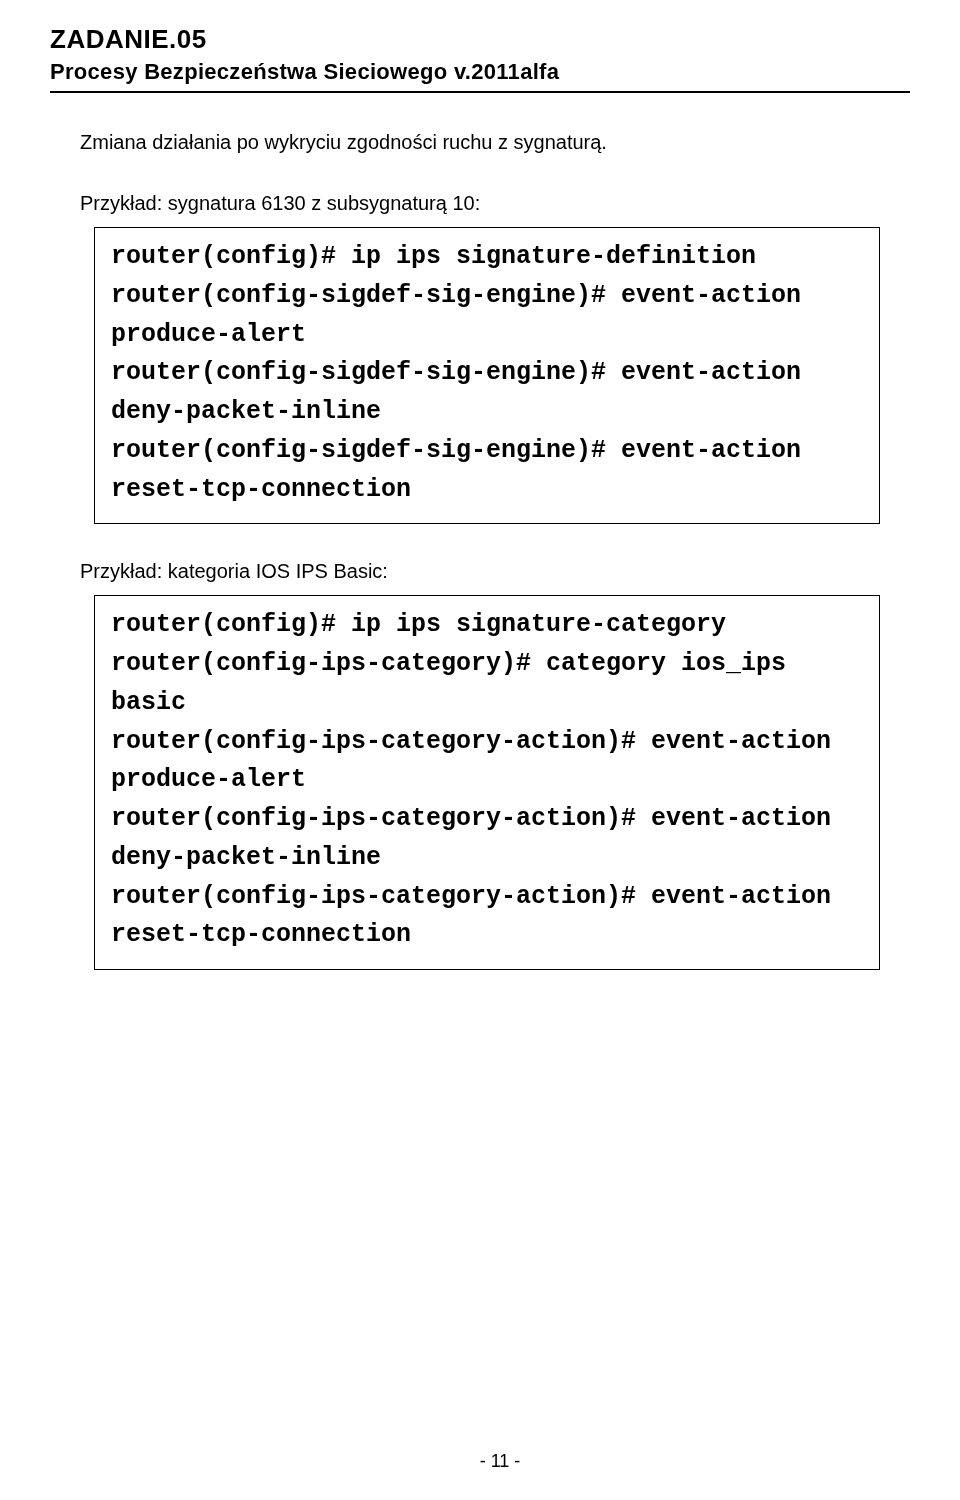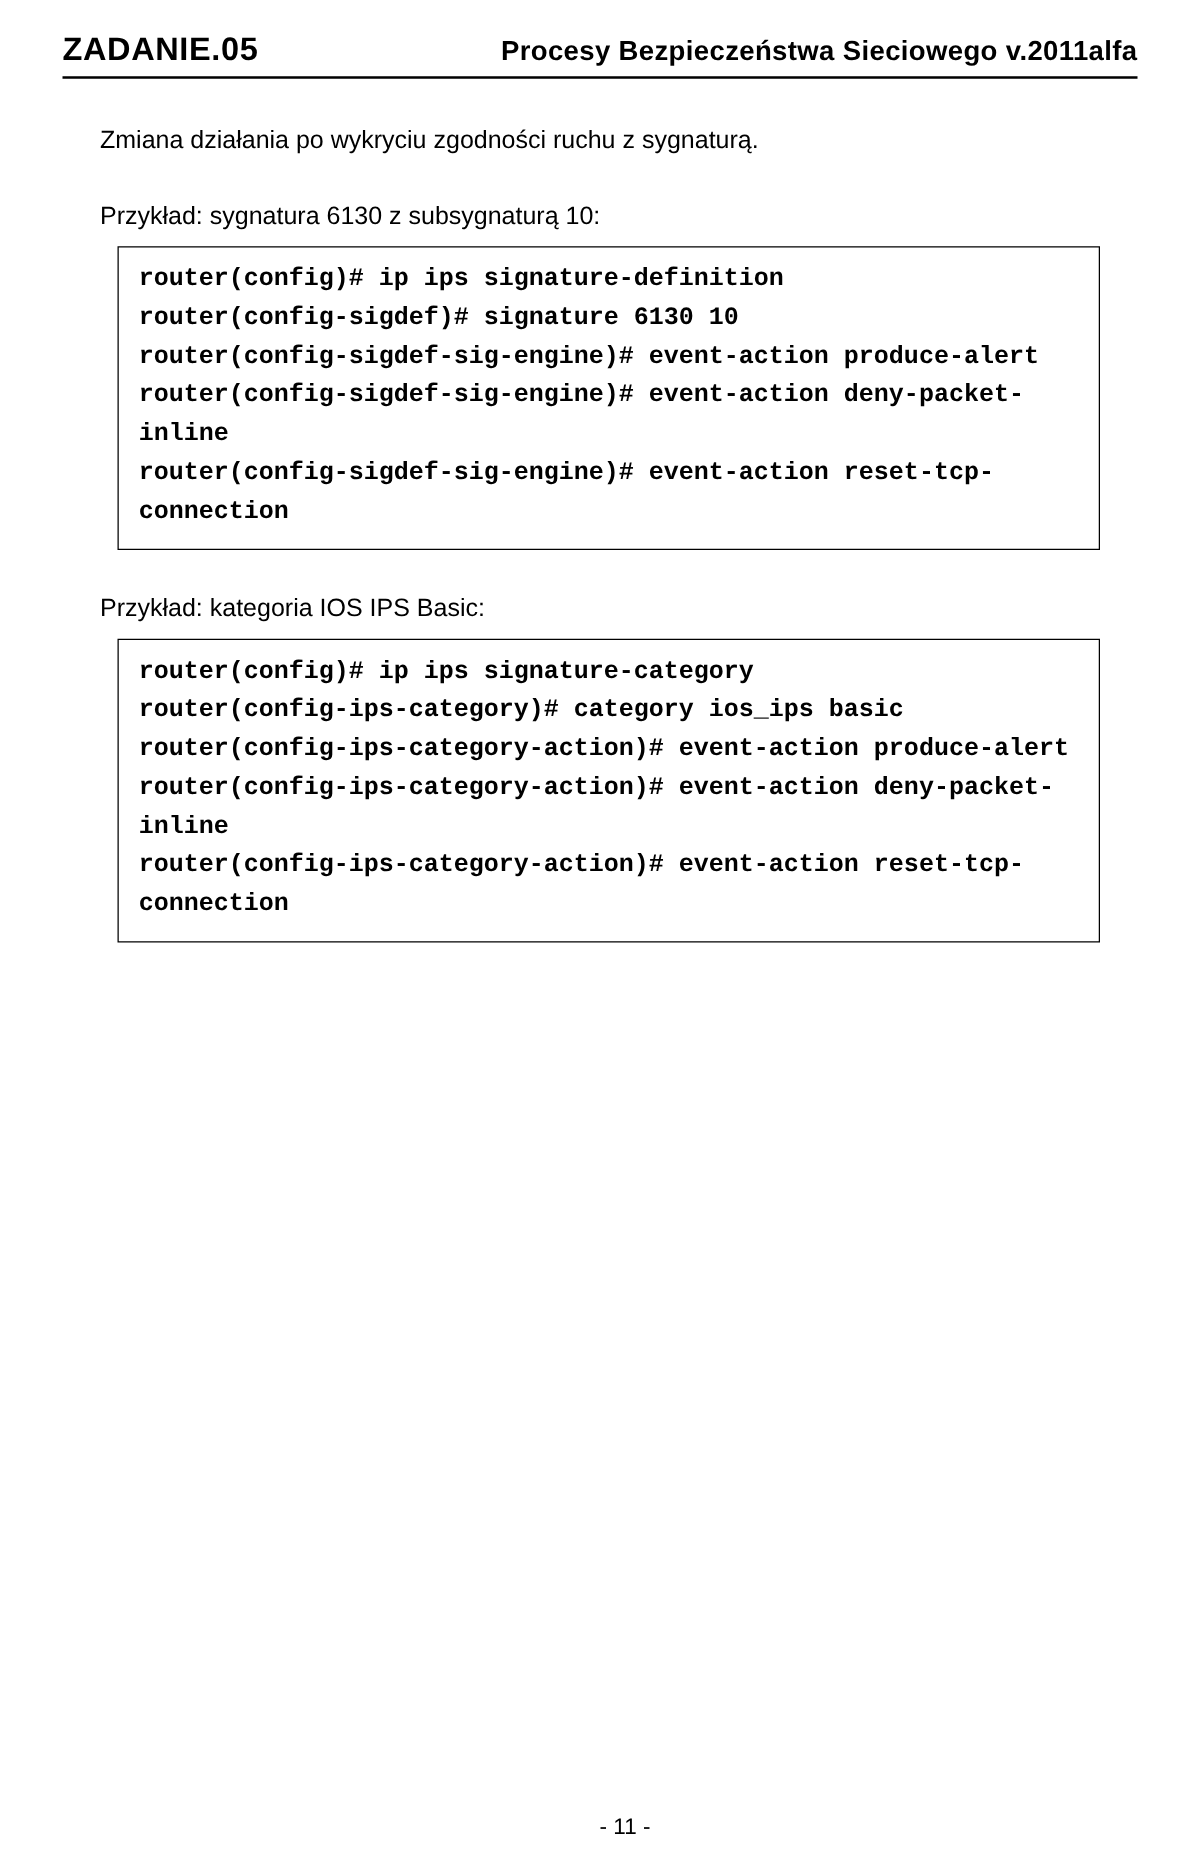--- a/index.html
+++ b/index.html
@@ -7,22 +7,23 @@
     background:#fff;
     font-family:Verdana, Geneva, sans-serif;
     color:#000;
     width:960px;
     height:1500px;
     position:relative;
   }
   .header{
     display:flex;
     justify-content:space-between;
-    padding:24px 50px 6px 50px;
+    padding:24px 24px 6px 50px;
     font-weight:bold;
+    flex-direction:column;
   }
   .header-left{
     font-size:26px;
     letter-spacing:0.5px;
   }
   .header-right{
     font-size:22px;
     letter-spacing:0.3px;
     padding-top:4px;
   }
@@ -39,21 +40,21 @@
   .content p{margin:0;}
   .italic{font-style:italic;}
   .para{ margin-bottom:30px;}
   .subhead{margin:20px 0 8px 14px;}
   .codebox{
     border:1.5px solid #000;
     margin:8px 0 32px 14px;
     padding:10px 16px 14px 16px;
     font-family:"Courier New", monospace;
     font-weight:bold;
-    font-size:20px;
+    font-size:25px;
     line-height:1.55;
   }
   .codebox div{white-space:pre-wrap;}
   .footer{
     position:absolute;
     bottom:28px;
     left:0;
     right:0;
     text-align:center;
     font-size:18px;
@@ -71,21 +72,20 @@
 
 <div class="content">
 
   <div class="para">
     <p>Zmiana działania po wykryciu zgodności ruchu z sygnaturą.</p>
   </div>
 
   <p class="subhead">Przykład: sygnatura 6130 z subsygnaturą 10:</p>
   <div class="codebox">
     <div>router(config)# ip ips signature-definition</div>
-    <div>router(config-sigdef)# signature 6130 10</div>
     <div>router(config-sigdef-sig-engine)# event-action produce-alert</div>
     <div>router(config-sigdef-sig-engine)# event-action deny-packet-inline</div>
     <div>router(config-sigdef-sig-engine)# event-action reset-tcp-connection</div>
   </div>
 
   <p class="subhead">Przykład: kategoria IOS IPS Basic:</p>
   <div class="codebox">
     <div>router(config)# ip ips signature-category</div>
     <div>router(config-ips-category)# category ios_ips basic</div>
     <div>router(config-ips-category-action)# event-action produce-alert</div>

